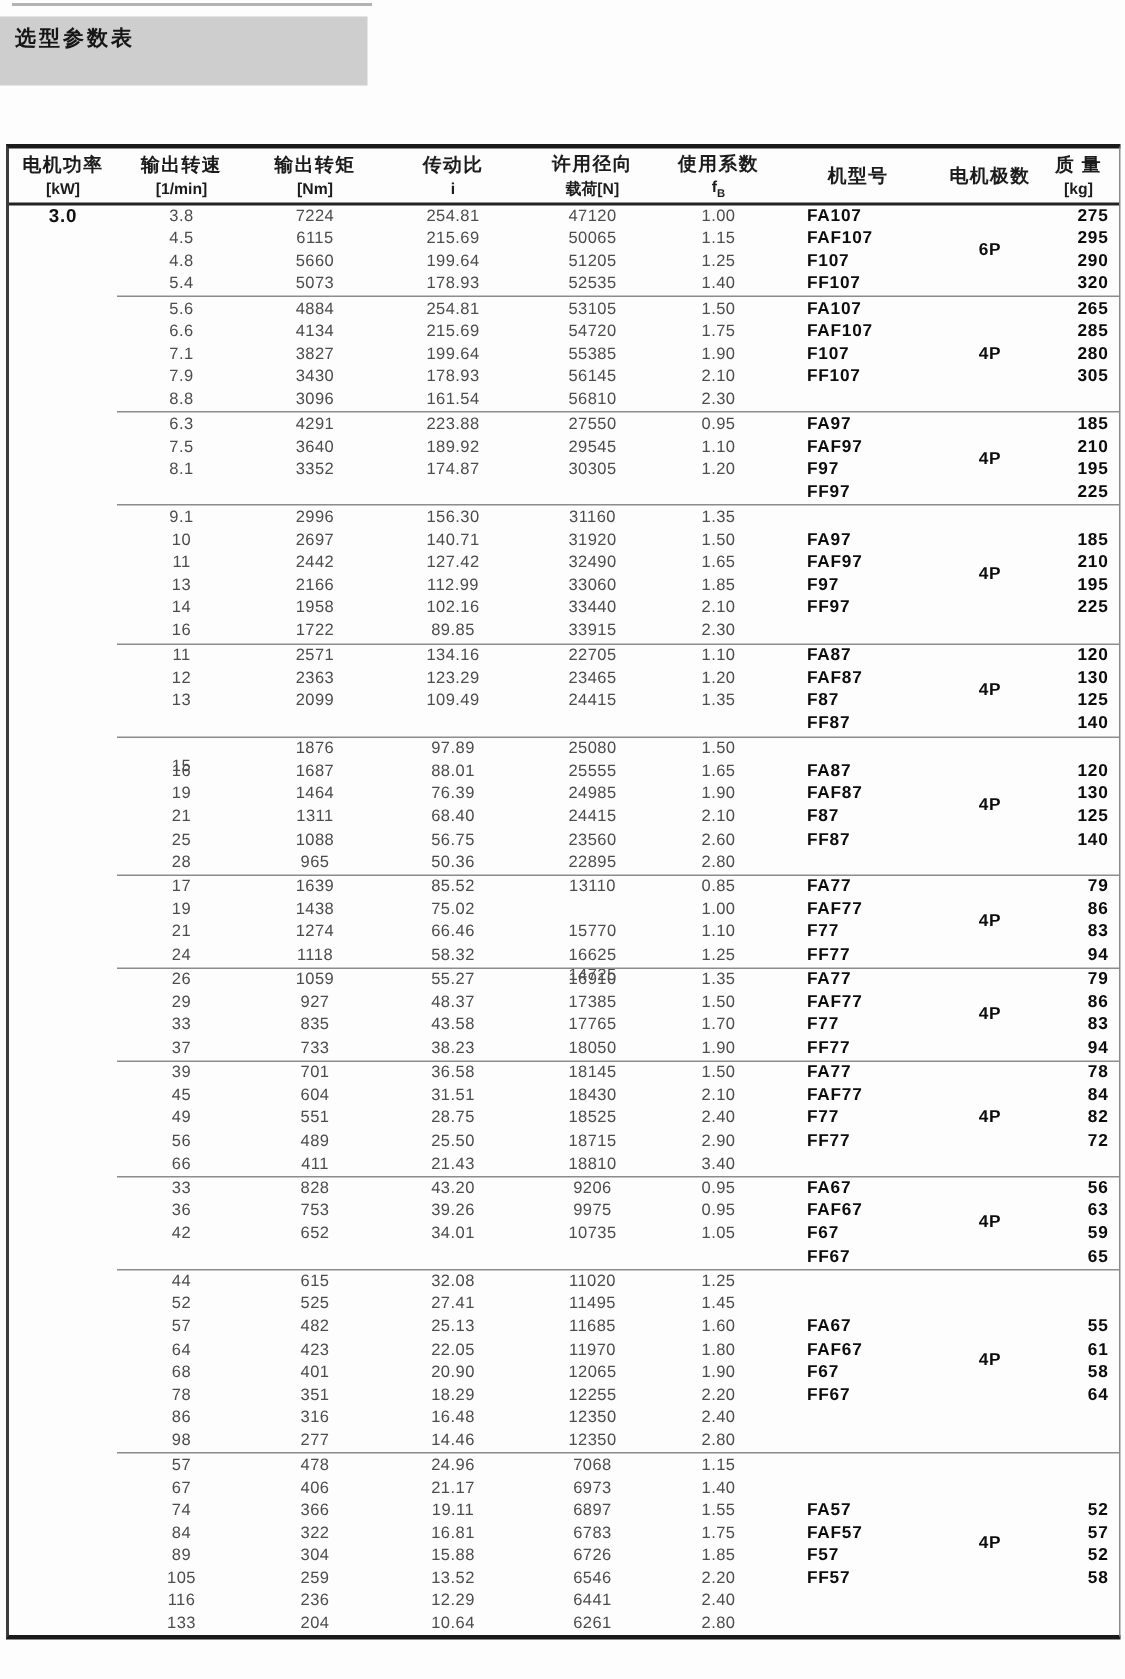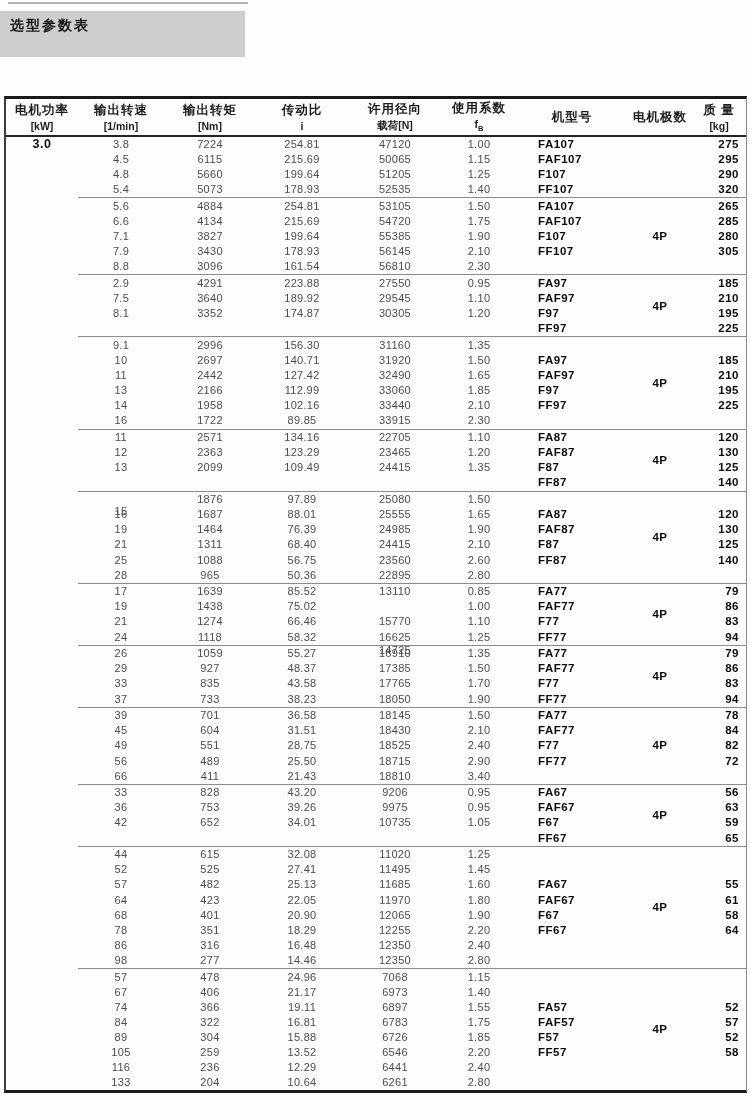--- a/index.html
+++ b/index.html
@@ -133,20 +133,21 @@
           <div class="cell c-model" style="grid-row: 3;">F107</div>
           <div class="cell c-mass" style="grid-row: 3;">290</div>
           <div class="cell c-speed" style="grid-row: 4;">5.4</div>
           <div class="cell c-torque" style="grid-row: 4;">5073</div>
           <div class="cell c-ratio" style="grid-row: 4;">178.93</div>
           <div class="cell c-load" style="grid-row: 4;">52535</div>
           <div class="cell c-fb" style="grid-row: 4;">1.40</div>
           <div class="cell c-model" style="grid-row: 4;">FF107</div>
           <div class="cell c-mass" style="grid-row: 4;">320</div>
           <div class="cell c-power" style="grid-row: 1;">3.0</div>
+          <div class="cell c-poles" style="grid-row: 1 / span 4;">6P</div>
         </div>
         <div class="group">
           <div class="cell c-speed" style="grid-row: 1;">5.6</div>
           <div class="cell c-torque" style="grid-row: 1;">4884</div>
           <div class="cell c-ratio" style="grid-row: 1;">254.81</div>
           <div class="cell c-load" style="grid-row: 1;">53105</div>
           <div class="cell c-fb" style="grid-row: 1;">1.50</div>
           <div class="cell c-model" style="grid-row: 1;">FA107</div>
           <div class="cell c-mass" style="grid-row: 1;">265</div>
           <div class="cell c-speed" style="grid-row: 2;">6.6</div>
@@ -171,21 +172,21 @@
           <div class="cell c-model" style="grid-row: 4;">FF107</div>
           <div class="cell c-mass" style="grid-row: 4;">305</div>
           <div class="cell c-speed" style="grid-row: 5;">8.8</div>
           <div class="cell c-torque" style="grid-row: 5;">3096</div>
           <div class="cell c-ratio" style="grid-row: 5;">161.54</div>
           <div class="cell c-load" style="grid-row: 5;">56810</div>
           <div class="cell c-fb" style="grid-row: 5;">2.30</div>
           <div class="cell c-poles" style="grid-row: 1 / span 5;">4P</div>
         </div>
         <div class="group">
-          <div class="cell c-speed" style="grid-row: 1;">2.9</div>
+          <div class="cell c-speed" style="grid-row: 1;">6.3</div>
           <div class="cell c-torque" style="grid-row: 1;">4291</div>
           <div class="cell c-ratio" style="grid-row: 1;">223.88</div>
           <div class="cell c-load" style="grid-row: 1;">27550</div>
           <div class="cell c-fb" style="grid-row: 1;">0.95</div>
           <div class="cell c-model" style="grid-row: 1;">FA97</div>
           <div class="cell c-mass" style="grid-row: 1;">185</div>
           <div class="cell c-speed" style="grid-row: 2;">7.5</div>
           <div class="cell c-torque" style="grid-row: 2;">3640</div>
           <div class="cell c-ratio" style="grid-row: 2;">189.92</div>
           <div class="cell c-load" style="grid-row: 2;">29545</div>

